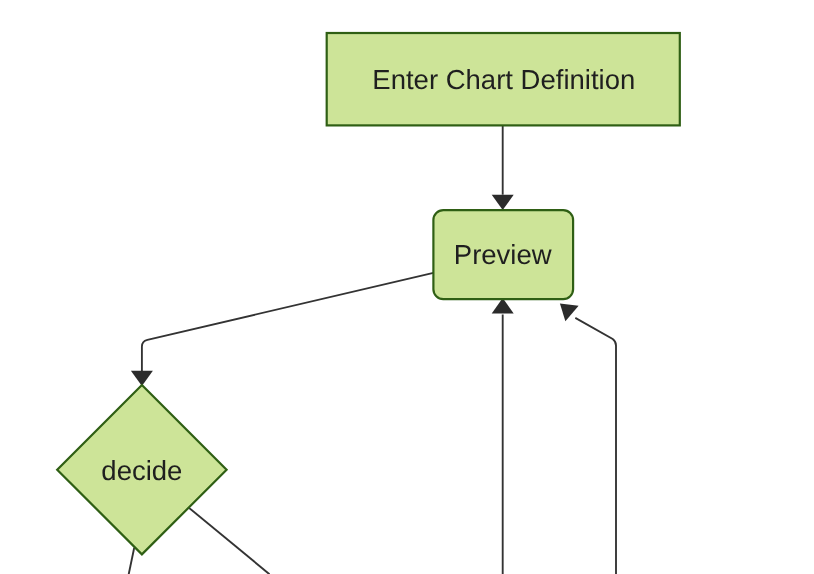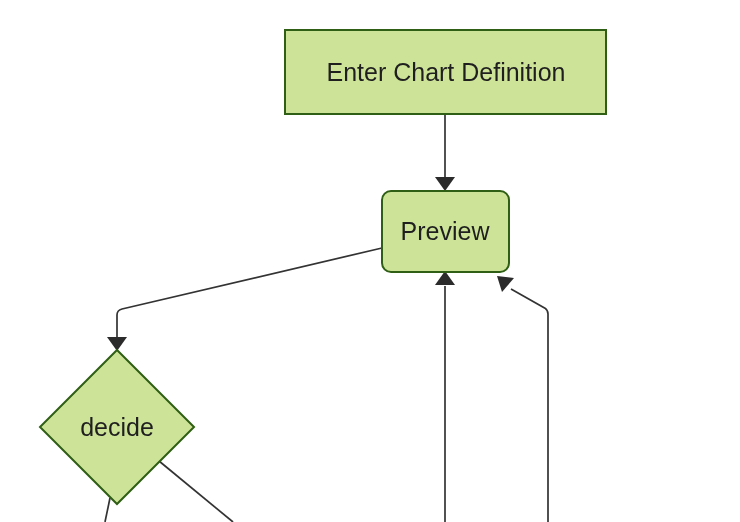--- a/index.html
+++ b/index.html
@@ -7,20 +7,21 @@
     padding: 0;
     width: 740px;
     height: 522px;
     overflow: hidden;
     background: var(--background-color, #ffffff);
   }
   .canvas-wrap {
     width: 668px;
     height: 522px;
     position: relative;
+    padding-left: 12px;
   }
   svg.flowchart {
     display: block;
     width: 740px;
     height: 522px;
   }
   .node-shape {
     fill: var(--node-fill, #cde498);
     stroke: var(--node-border, #2f5f14);
     stroke-width: 2;

